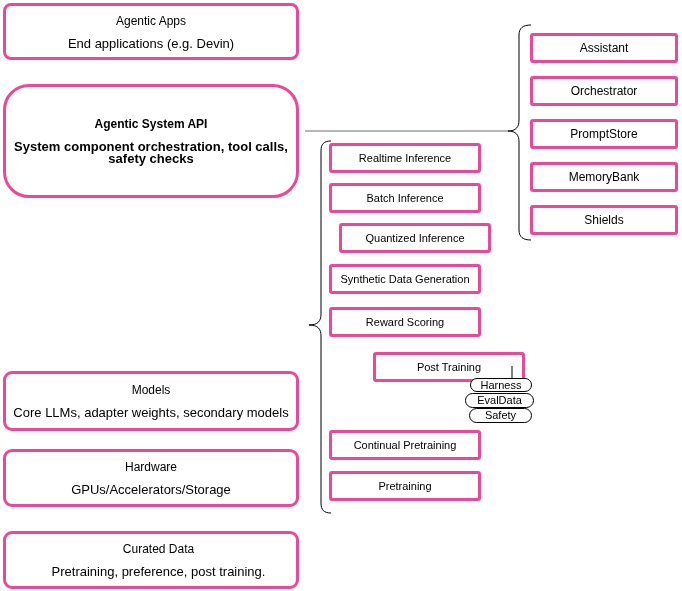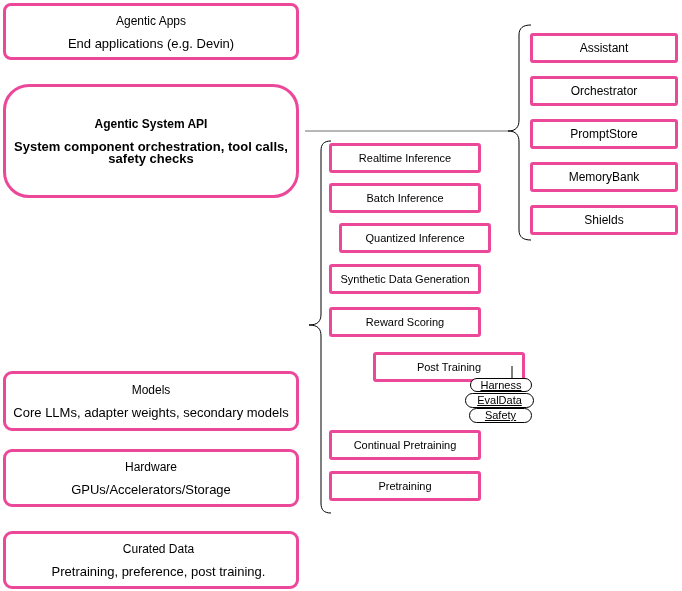--- a/index.html
+++ b/index.html
@@ -13,21 +13,21 @@
     text-align:center;box-sizing:border-box;z-index:1;
   }
   .lbox{left:3px;width:296px;}
   .lbox .title{font-size:12px;line-height:15px;}
   .lbox .sub{font-size:13px;line-height:12px;margin-top:9px;}
   .mbox{left:329px;width:152px;height:30px;border-radius:3px;font-size:11px;}
   .rbox{left:530px;width:148px;height:30px;border-radius:3px;font-size:12px;}
   .pill{
     position:absolute;background:#ffffff;border:1px solid #000;border-radius:999px;
     font-size:11px;line-height:1;display:flex;align-items:center;justify-content:center;
-    box-sizing:border-box;z-index:3;text-decoration:underline;
+    box-sizing:border-box;z-index:3;
   }
   .overlay{position:absolute;left:0;top:0;z-index:2;pointer-events:none;}
 </style>
 </head>
 <body>
 
 <div class="canvas">
 
   <div class="box lbox" style="top:3px;height:57px;border-radius:8px;">
     <div class="title">Agentic Apps</div>

